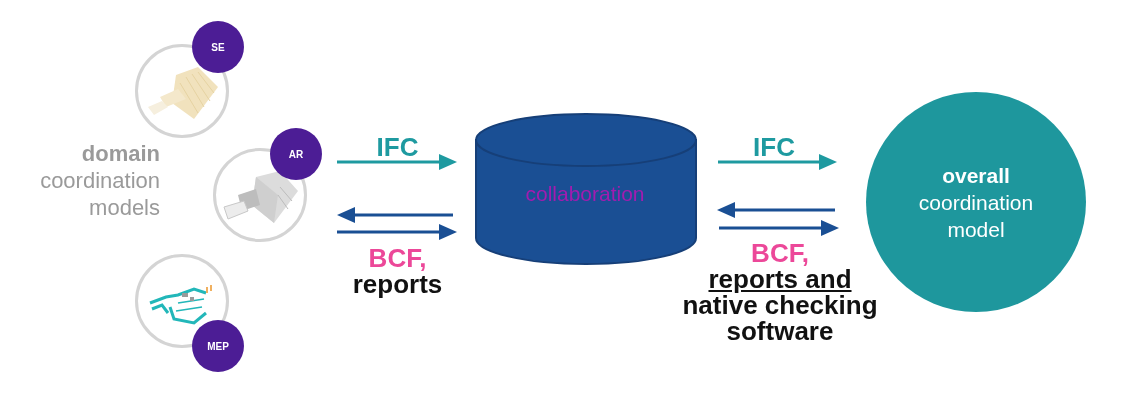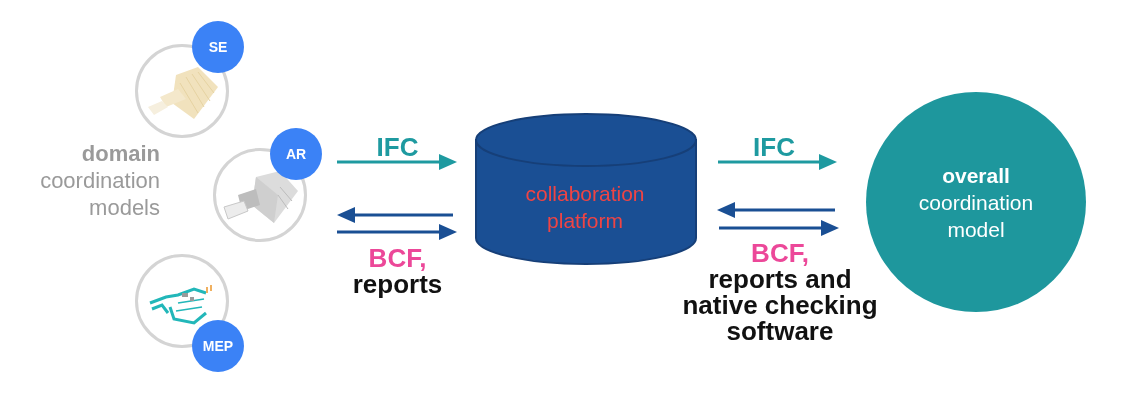--- a/index.html
+++ b/index.html
@@ -30,24 +30,24 @@
       border: 3px solid #d4d4d4;
       border-radius: 50%;
       background: #ffffff;
       box-sizing: border-box;
     }
     .badge {
       position: absolute;
       width: 52px;
       height: 52px;
       border-radius: 50%;
-      background: #3b82f6;
+      background: #4c1d95;
       color: #ffffff;
       font-weight: bold;
-      font-size: 14px;
+      font-size: 10px;
       display: flex;
       align-items: center;
       justify-content: center;
       text-align: right;
     }
     .thumb {
       position: absolute;
     }
     .arrow-label {
       position: absolute;
@@ -58,21 +58,21 @@
     }
     .teal { color: #1e9aa0; }
     .blue { color: #ec4899; }
     .black { color: #111111; }
     .platform-text {
       position: absolute;
       left: 460px;
       top: 180px;
       width: 250px;
       text-align: center;
-      color: #ef4444;
+      color: #a21caf;
       font-size: 21px;
       line-height: 27px;
     }
     .overall-circle {
       position: absolute;
       left: 866px;
       top: 92px;
       width: 220px;
       height: 220px;
       border-radius: 50%;
@@ -174,41 +174,40 @@
   <div class="arrow-label blue" style="position:static;">BCF,</div>
   <div class="arrow-label black" style="position:static;">reports</div>
 </div>
 
 <svg class="abs" style="left:470px; top:110px;" width="232" height="160">
   <path d="M6,30 L6,128 A110,26 0 0 0 226,128 L226,30 Z" fill="#1a4f94" stroke="#163f78" stroke-width="2"></path>
   <ellipse cx="116" cy="30" rx="110" ry="26" fill="#1a4f94" stroke="#163f78" stroke-width="2"></ellipse>
 </svg>
 <div class="platform-text">
   <div>collaboration</div>
-  <div>platform</div>
 </div>
 
 <div class="arrow-label teal" style="left:714px; top:134px; width:120px;">IFC</div>
 <svg class="abs" style="left:715px; top:150px;" width="130" height="110">
   <g>
     <line x1="3" y1="12" x2="106" y2="12" stroke="#1e9aa0" stroke-width="3"></line>
     <polygon points="104,4 122,12 104,20" fill="#1e9aa0"></polygon>
   </g>
   <g>
     <line x1="18" y1="60" x2="120" y2="60" stroke="#1a4f94" stroke-width="3"></line>
     <polygon points="20,52 2,60 20,68" fill="#1a4f94"></polygon>
   </g>
   <g>
     <line x1="4" y1="78" x2="108" y2="78" stroke="#1a4f94" stroke-width="3"></line>
     <polygon points="106,70 124,78 106,86" fill="#1a4f94"></polygon>
   </g>
 </svg>
 <div class="abs" style="left:680px; top:240px; width:200px; text-align:center;">
   <div class="arrow-label blue" style="position:static;">BCF,</div>
-  <div class="arrow-label black" style="position:static;">reports and</div>
+  <div class="arrow-label black" style="position:static;text-decoration:underline;">reports and</div>
   <div class="arrow-label black" style="position:static;">native checking</div>
   <div class="arrow-label black" style="position:static;">software</div>
 </div>
 
 <div class="overall-circle">
   <div class="bold">overall</div>
   <div>coordination</div>
   <div>model</div>
 </div>
 

